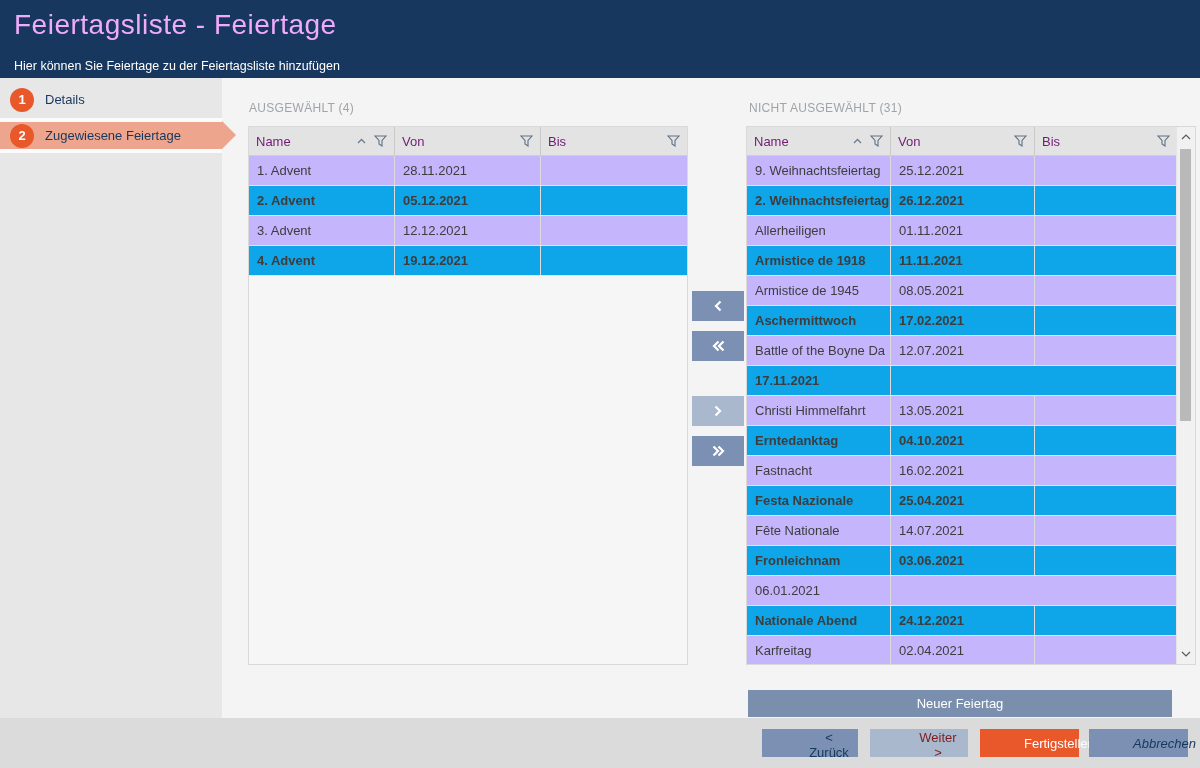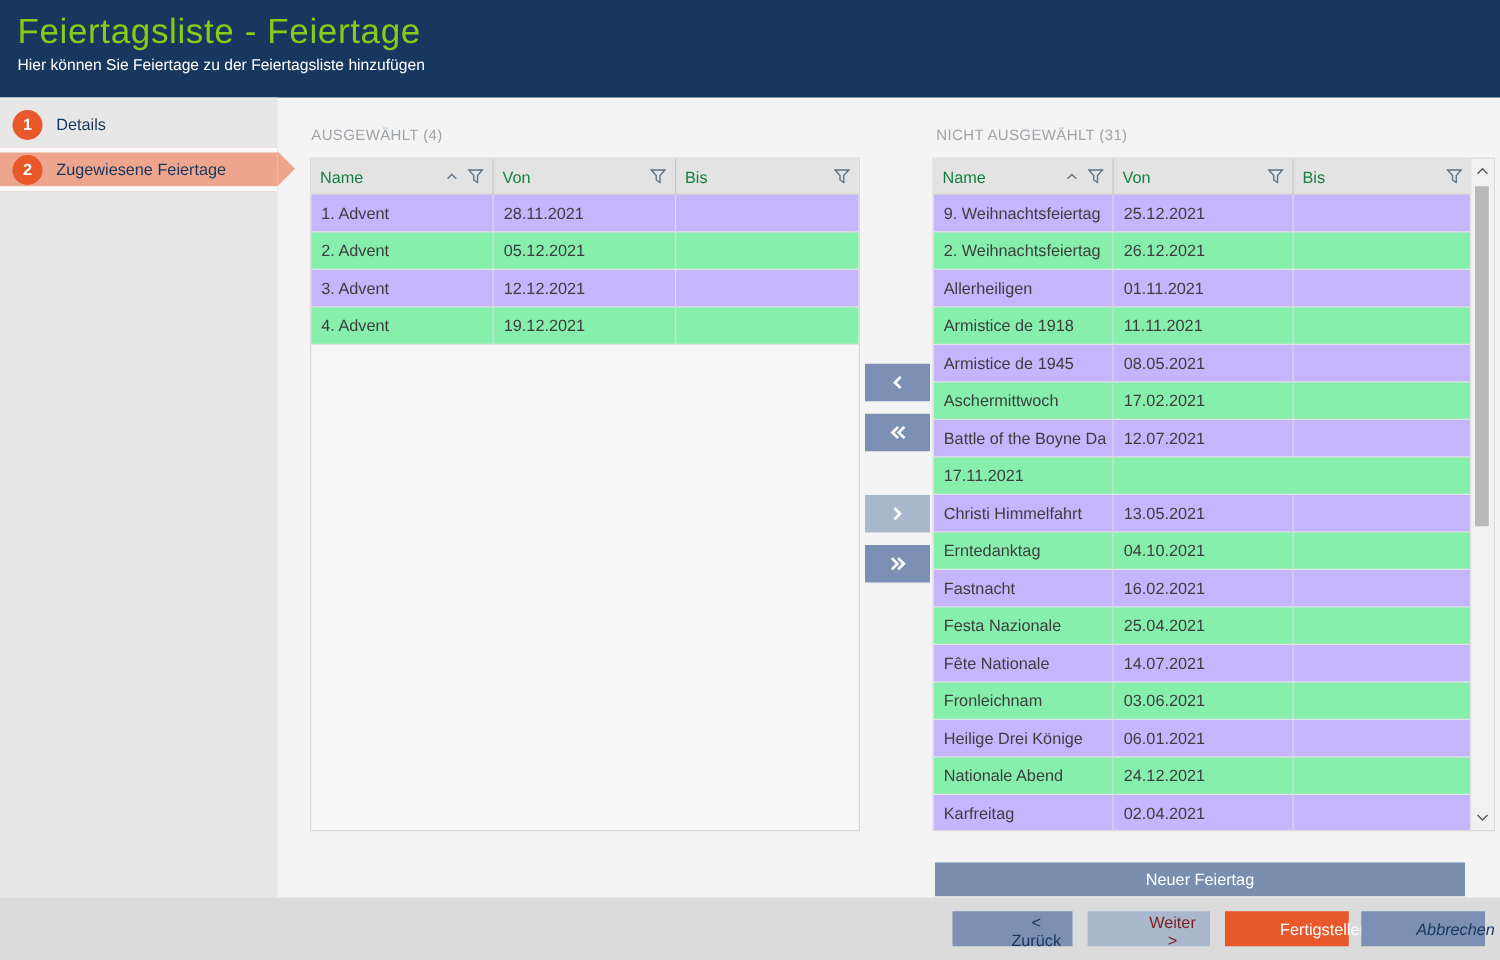--- a/index.html
+++ b/index.html
@@ -1,22 +1,22 @@
 <!DOCTYPE html>
 <html><head>
 <meta charset="utf-8">
 <style>
   html,body{margin:0;padding:0;}
   body{font-family:"Liberation Sans","DejaVu Sans",sans-serif;}
   #app{position:relative;width:1200px;height:768px;background:#f4f4f4;overflow:hidden;}
 
   
   .titlebar{position:absolute;left:0;top:0;width:1200px;height:78px;background:#17375e;box-sizing:border-box;padding:8px 0 0 14px;}
-  .title{color:#84cc16;font-size:28px;font-weight:300;letter-spacing:.5px;line-height:34px;}
-  .subtitle{color:#ffffff;font-size:12.5px;margin-top:3px;}
+  .title{color:#f0abfc;font-size:28px;font-weight:300;letter-spacing:.5px;line-height:34px;}
+  .subtitle{color:#ffffff;font-size:12.5px;margin-top:17px;}
 
   
   .sidebar{position:absolute;left:0;top:78px;width:222px;height:640px;background:#e7e7e7;}
   .step{position:absolute;left:0;width:222px;height:31px;display:flex;align-items:center;box-sizing:border-box;padding-left:10px;cursor:default;}
   .step-1{top:6px;}
   .step-2{top:40px;height:35px;background:#eda58d;border-top:4px solid #fbfbfb;border-bottom:4px solid #fbfbfb;}
   .step-2 .arrow{position:absolute;right:-14px;top:-1px;width:0;height:0;border-top:14px solid transparent;border-bottom:14px solid transparent;border-left:14px solid #eda58d;}
   .stepnum{width:24px;height:24px;border-radius:50%;background:#e8582a;color:#fff;font-size:13px;font-weight:bold;display:flex;align-items:center;justify-content:center;flex:0 0 24px;}
   .steplabel{margin-left:11px;color:#17375e;font-size:13px;}
 
@@ -24,30 +24,30 @@
   .panel-label{position:absolute;top:101px;font-size:12px;color:#9fa4a9;letter-spacing:.3px;}
   .panel-label.left{left:249px;}
   .panel-label.right{left:749px;}
 
   
   .panel{position:absolute;top:126px;background:#f6f6f6;border:1px solid #d9d9d9;box-sizing:border-box;overflow:hidden;}
   .panel.left{left:248px;width:440px;height:539px;}
   .panel.right{left:746px;width:450px;height:539px;}
   .panel.right .tablewrap{margin-right:18px;}
   .thead{display:flex;height:28px;background:#e3e3e3;border-bottom:1px solid #cfcfcf;}
-  .th{display:flex;align-items:center;box-sizing:border-box;padding:0 7px;font-size:13px;color:#15803d;border-right:1px solid #c9c9c9;cursor:pointer;}
+  .th{display:flex;align-items:center;box-sizing:border-box;padding:0 7px;font-size:13px;color:#701a75;border-right:1px solid #c9c9c9;cursor:pointer;}
   .th:last-child{border-right:none;}
   .panel.left .th{width:146px;}
   .panel.right .th{width:144px;}
   .panel.right .th:nth-child(3){width:142px;}
   .th .caret{margin-left:auto;margin-right:8px;}
   .th .funnel{margin-left:auto;flex:0 0 auto;}
   .th.has-caret .funnel{margin-left:0;}
   .trow{display:flex;height:30px;box-sizing:border-box;border-bottom:1px solid #e3e3e3;background:#c4b5fd;}
-  .trow.alt{background:#86efac;}
+  .trow.alt{background:#0ea5e9;font-weight:bold;}
   .tcell{box-sizing:border-box;padding:0 8px;font-size:13px;color:#3d3d3d;line-height:29px;white-space:nowrap;overflow:hidden;border-right:1px solid #dcdcdc;}
   .panel.left .tcell{width:146px;}
   .panel.right .tcell{width:144px;}
   .panel.right .tcell:nth-child(3){width:142px;}
   .tcell:last-child{border-right:none;}
 
   
   .scrollbar{position:absolute;top:0;right:0;width:18px;height:537px;background:#f1f1f1;border-left:1px solid #e4e4e4;}
   .sb-arrow{position:absolute;left:0;width:18px;height:16px;display:flex;align-items:center;justify-content:center;cursor:pointer;}
   .sb-arrow.up{top:2px;}
@@ -234,21 +234,20 @@
             <div class="tcell">Fête Nationale</div>
             <div class="tcell">14.07.2021</div>
             <div class="tcell"></div>
           </div>
           <div class="trow alt">
             <div class="tcell">Fronleichnam</div>
             <div class="tcell">03.06.2021</div>
             <div class="tcell"></div>
           </div>
           <div class="trow">
-            <div class="tcell">Heilige Drei Könige</div>
             <div class="tcell">06.01.2021</div>
             <div class="tcell"></div>
           </div>
           <div class="trow alt">
             <div class="tcell">Nationale Abend</div>
             <div class="tcell">24.12.2021</div>
             <div class="tcell"></div>
           </div>
           <div class="trow">
             <div class="tcell">Karfreitag</div>

